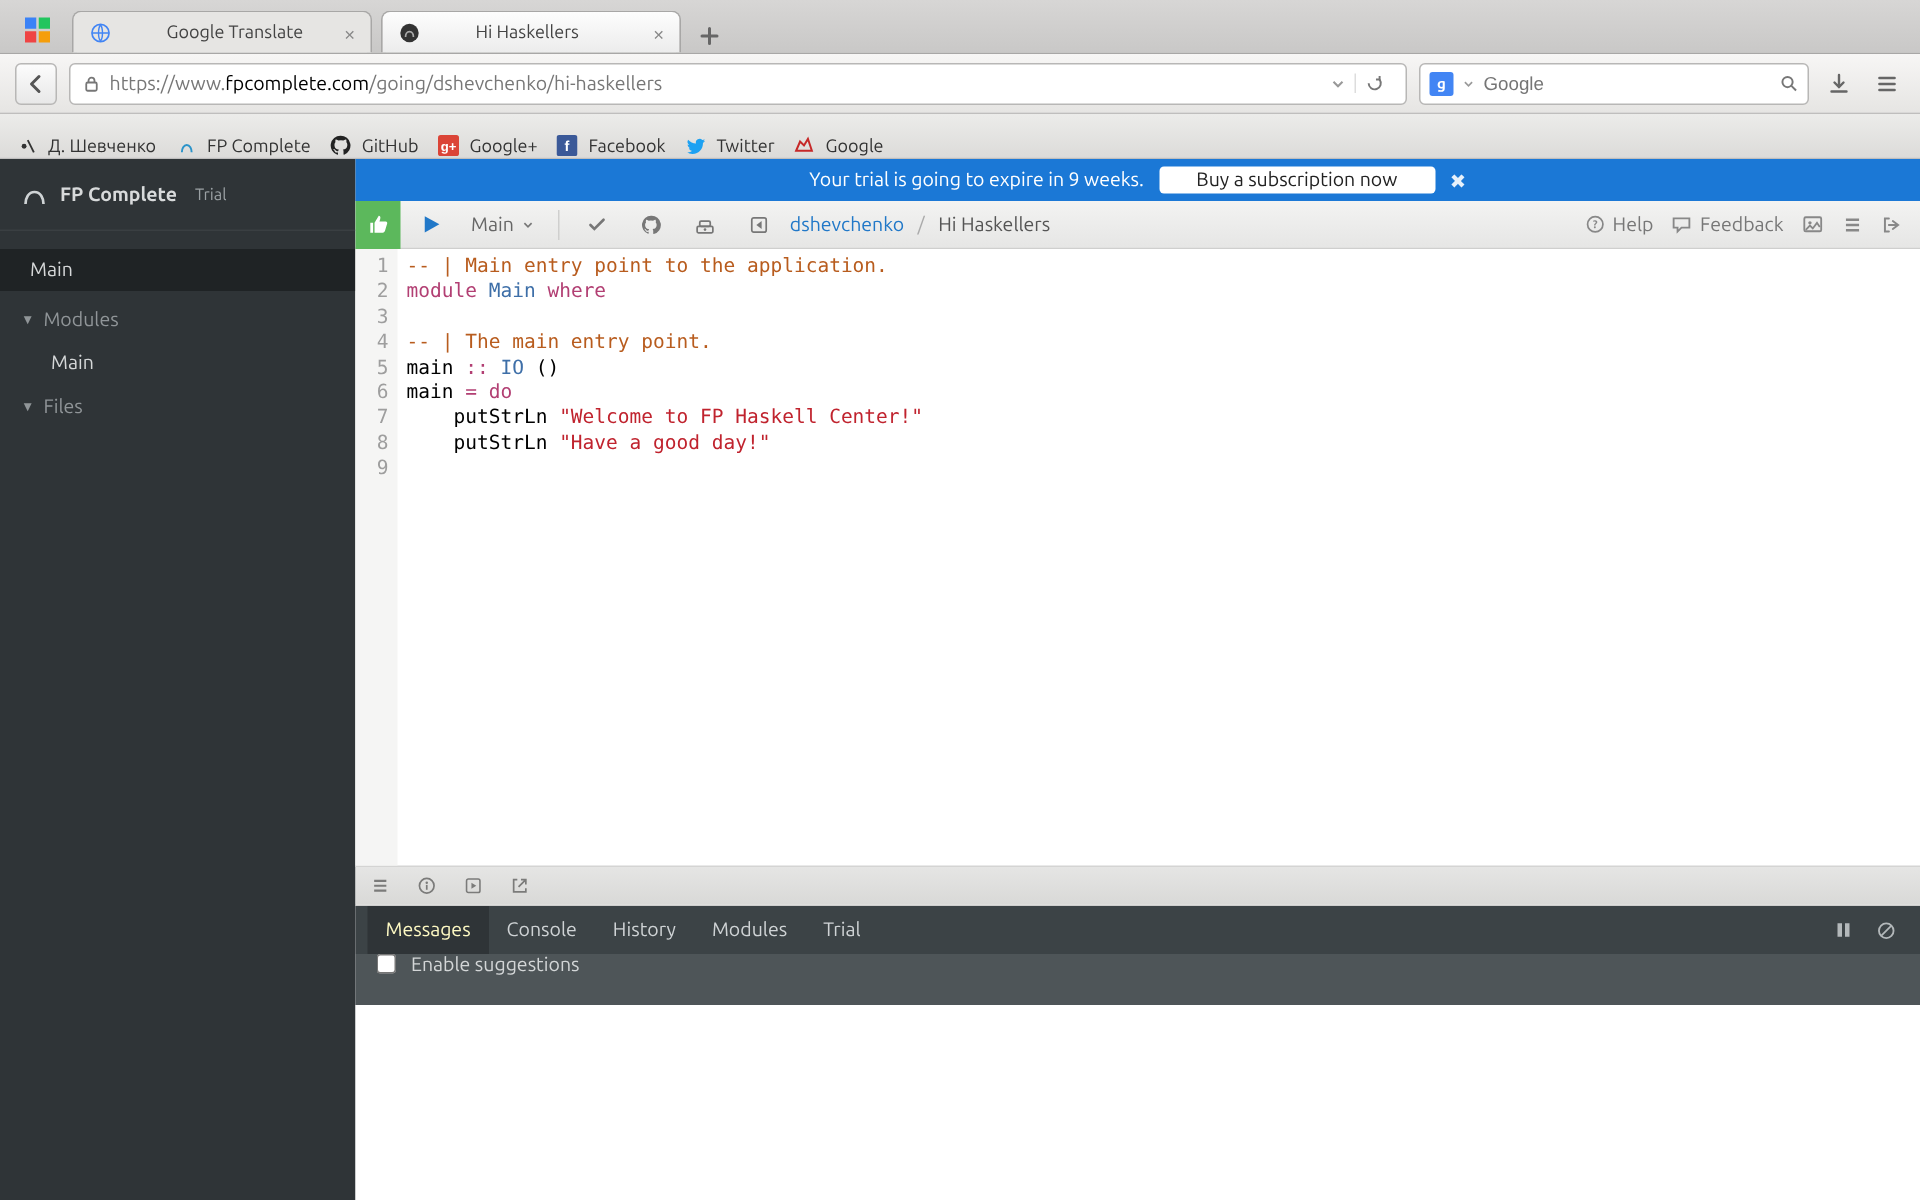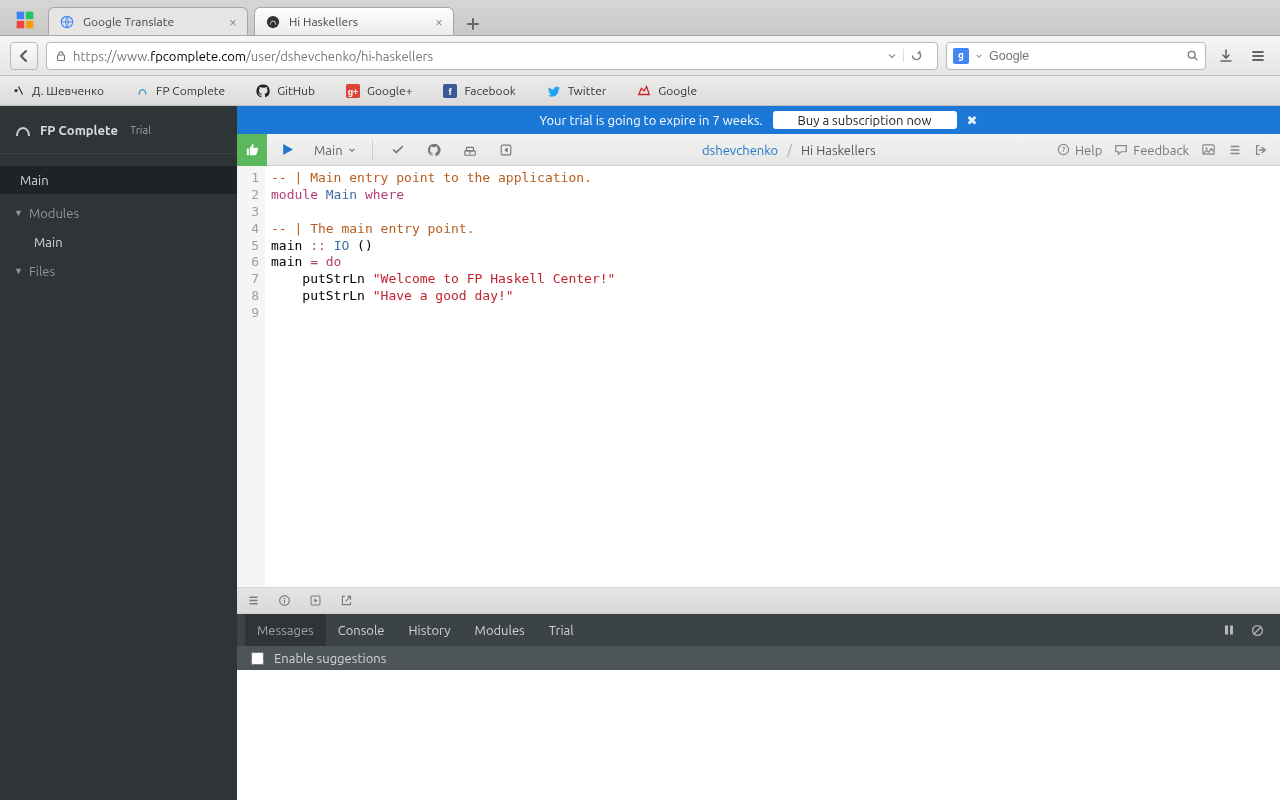--- a/index.html
+++ b/index.html
@@ -6,40 +6,40 @@
 body { font-family: -apple-system, "Segoe UI", Ubuntu, Arial, sans-serif; font-size: 13px; overflow: hidden; width: 1280px; height: 800px; background: #fff; }
 .root { display: flex; flex-direction: column; width: 1280px; height: 800px; }
 
 
 .tabstrip { height: 36px; background: linear-gradient(#d7d6d5,#c9c8c7); display:flex; align-items:flex-end; padding:0 6px; border-bottom:1px solid #a8a7a6; }
 .apptab { width:38px; height:30px; margin-right:4px; display:flex; align-items:center; justify-content:center; }
 .apptab svg{width:20px;height:20px}
 .browser-tab { height:28px; min-width:200px; max-width:210px; background:#e6e5e3; border:1px solid #a8a7a6; border-bottom:none; border-radius:6px 6px 0 0; display:flex; align-items:center; padding:0 10px; gap:8px; margin-right:6px; cursor:default; }
 .browser-tab.active { background:linear-gradient(#fdfdfd,#ececec); }
 .tab-favicon{width:16px;height:16px;display:flex;align-items:center;justify-content:center}
-.tab-label{flex:1; font-size:12px; color:#444; white-space:nowrap; overflow:hidden;}
+.tab-label{flex:1; font-size:12px; color:#444; white-space:nowrap; overflow:hidden;margin-left:28px;}
 .tab-close{color:#888;font-size:14px;line-height:1;cursor:pointer}
 .new-tab{width:26px;height:22px;display:flex;align-items:center;justify-content:center;color:#555;cursor:pointer}
 
 
 .urlrow{height:40px;background:linear-gradient(#f7f6f5,#e6e5e3);display:flex;align-items:center;padding:0 10px;gap:8px;border-bottom:1px solid #bfbebd;}
 .navbtn{width:28px;height:28px;display:flex;align-items:center;justify-content:center;border:1px solid #b8b7b6;border-radius:4px;background:linear-gradient(#fcfcfc,#e8e8e8);color:#555;cursor:pointer}
 .urlbox{flex:1;height:28px;border:1px solid #b8b7b6;border-radius:4px;background:#fff;display:flex;align-items:center;padding:0 8px;gap:6px;}
 .urlbox .lock{color:#6a6a6a}
 .urltext{flex:1;font-size:13px;color:#777}
 .urltext .domain{color:#000000}
 .refstop{color:#888;padding:0 6px;border-left:1px solid #ddd;}
 .searchbox{width:260px;height:28px;border:1px solid #b8b7b6;border-radius:4px;background:#fff;display:flex;align-items:center;padding:0 6px;gap:6px}
 .searchbox .g{width:16px;height:16px;background:#4285f4;border-radius:2px;display:flex;align-items:center;justify-content:center;color:#fff;font-size:10px;font-weight:bold}
 .searchbox input{flex:1;border:none;outline:none;font-size:12.5px;color:#555}
 .searchbox .mag{color:#777}
 .tbicon{color:#666;cursor:pointer;padding:4px}
 
 
-.bmbar{height:30px;background:linear-gradient(#ececea,#dcdbd9);display:flex;align-items:center;padding:0 10px;gap:30px;border-bottom:1px solid #bfbebd}
+.bmbar{height:30px;background:linear-gradient(#ececea,#dcdbd9);display:flex;align-items:flex-end;padding:0 10px;gap:12px;border-bottom:1px solid #bfbebd}
 .bm{display:flex;align-items:center;gap:6px;font-size:12px;color:#333;cursor:pointer}
 .bm .ico{width:16px;height:16px;display:flex;align-items:center;justify-content:center}
 
 
 .app{flex:1;display:flex;min-height:0}
 
 
 .sidebar{width:237px;background:#2f3437;color:#bdbfc0;display:flex;flex-direction:column}
 .side-brand{height:48px;display:flex;align-items:center;padding:0 14px;gap:8px;border-bottom:1px solid #3a3f42}
 .side-brand .logo{width:18px;height:18px;}
@@ -60,21 +60,21 @@
 .banner{height:28px;background:#1b78d6;color:#fff;display:flex;align-items:center;justify-content:center;gap:10px;font-size:13px}
 .banner .cta{background:#fff;color:#222;padding:2px 25px;border-radius:3px;cursor:pointer}
 .banner .x{cursor:pointer;color:#e7f1fb}
 
 
 .edtoolbar{height:32px;background:linear-gradient(#f3f3f2,#e6e6e5);border-bottom:1px solid #cfcfce;display:flex;align-items:center;padding:0 12px 0 0;gap:6px}
 .thumbs{width:30px;height:32px;background:#5cb85c;display:flex;align-items:center;justify-content:center;color:#fff;cursor:pointer}
 .tb-btn{padding:0 8px;height:32px;display:flex;align-items:center;justify-content:center;color:#555;cursor:pointer}
 .tb-sep{width:1px;height:20px;background:#cfcfce;margin:0 4px}
 .rundrop{display:flex;align-items:center;color:#666;font-size:13px;gap:5px;cursor:pointer;padding:0 6px}
-.breadcrumb{flex:1;text-align:center;font-size:13px}
+.breadcrumb{flex:1;font-size:13px}
 .bc-user{color:#2178c8;cursor:pointer}
 .bc-sep{color:#aaa;margin:0 6px}
 .bc-page{color:#555}
 .tb-right{display:flex;align-items:center;gap:12px;color:#777}
 .tb-right .link{display:flex;align-items:center;gap:5px;cursor:pointer;font-size:13px}
 
 
 .editor{flex:1;display:flex;background:#fff;min-height:0;border-bottom:1px solid #d4d4d3;font-family:Menlo,Consolas,"DejaVu Sans Mono",monospace;font-size:13px;line-height:1.3}
 .gutter{width:28px;background:#f5f5f4;color:#9e9e9e;text-align:right;padding:4px 6px 0 0;user-select:none}
 .codearea{flex:1;padding:4px 0 0 6px;white-space:pre}
@@ -85,26 +85,26 @@
 .c-op{color:#b23f73}
 .c-str{color:#c0232e}
 
 
 .ministatus{height:26px;background:linear-gradient(#e5e5e4,#d9d9d7);display:flex;align-items:center;padding:0 10px;gap:18px;color:#7b7b7a;border-bottom:1px solid #cfcfce}
 .ministatus .ic{cursor:pointer}
 
 
 .paneltabs{height:32px;background:#3c4346;display:flex;align-items:center;padding:0 8px;color:#cfd3d5;font-size:13px}
 .ptab{padding:0 12px;height:32px;display:flex;align-items:center;cursor:pointer}
-.ptab.active{background:#2f3437;color:#a3a3a3}
+.ptab.active{background:#2f3437;color:#fef9c3}
 .paneltabs .spacer{flex:1}
 .paneltabs .pi{padding:0 8px;cursor:pointer;color:#b3b8ba}
 
 
-.enablesug{height:24px;background:#4e5558;display:flex;align-items:center;padding:0 14px;gap:10px;color:#d3d6d7;font-size:13px}
+.enablesug{height:34px;background:#4e5558;display:flex;align-items:flex-start;padding:0 14px;gap:10px;color:#d3d6d7;font-size:13px}
 .enablesug input{accent-color:#888}
 
 
 .bottomwhite{flex:0 0 130px;background:#fff}
 svg{display:block}
 </style>
 </head>
 <body>
 
 <div class="root">
@@ -152,21 +152,21 @@
         </svg>
     </div>
     <div class="urlbox">
       <span class="lock">
         <svg width="12" height="12" viewBox="0 0 12 12">
             <rect x="2.5" y="5" width="7" height="5.5" rx="1" fill="none" stroke="#777" stroke-width="1.2"></rect>
             <path d="M4 5V3.8a2 2 0 014 0V5" fill="none" stroke="#777" stroke-width="1.2"></path>
           </svg>
       </span>
       <span class="urltext">
-        <span>https://www.</span><span class="domain">fpcomplete.com</span><span>/user/dshevchenko/hi-haskellers</span>
+        <span>https://www.</span><span class="domain">fpcomplete.com</span><span>/going/dshevchenko/hi-haskellers</span>
       </span>
       <span style="color:#999">
         <svg width="10" height="10" viewBox="0 0 10 10">
             <path d="M2 3.5L5 6.5 8 3.5" stroke="#999" stroke-width="1.4" fill="none"></path>
           </svg>
       </span>
       <span class="refstop">
         <svg width="13" height="13" viewBox="0 0 16 16">
             <path d="M3 8a5 5 0 109-3" fill="none" stroke="#777" stroke-width="1.6"></path>
             <path d="M12 2v3h-3" fill="none" stroke="#777" stroke-width="1.6"></path>
@@ -288,21 +288,21 @@
       </div>
       <div class="side-group">
         <span class="caret">▼</span>
         <span>Files</span>
       </div>
     </div>
 
     <div class="main">
 
       <div class="banner">
-        <span>Your trial is going to expire in 7 weeks.</span>
+        <span>Your trial is going to expire in 9 weeks.</span>
         <span class="cta">Buy a subscription now</span>
         <span class="x">✖</span>
       </div>
 
       <div class="edtoolbar">
         <div class="thumbs">
           <svg width="15" height="15" viewBox="0 0 16 16">
               <path d="M2 7h2v7H2zM5 14V7l3-5c1 0 1.5 1 1 2.5L8.5 6H13c.8 0 1.2.8 1 1.5l-1.5 5c-.2.8-.8 1.5-1.7 1.5H5z" fill="#fff"></path>
             </svg>
         </div>

